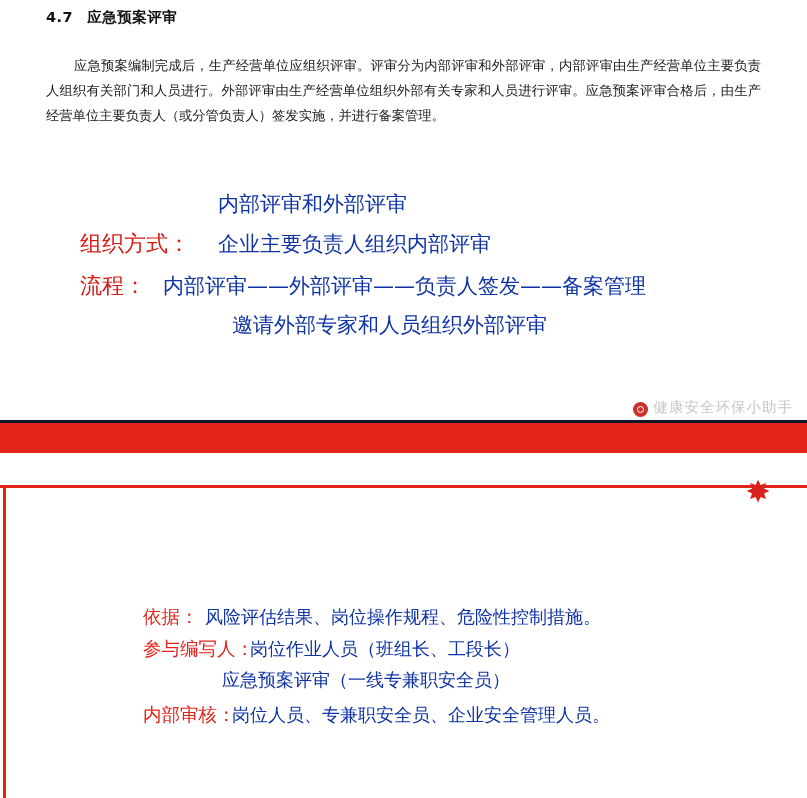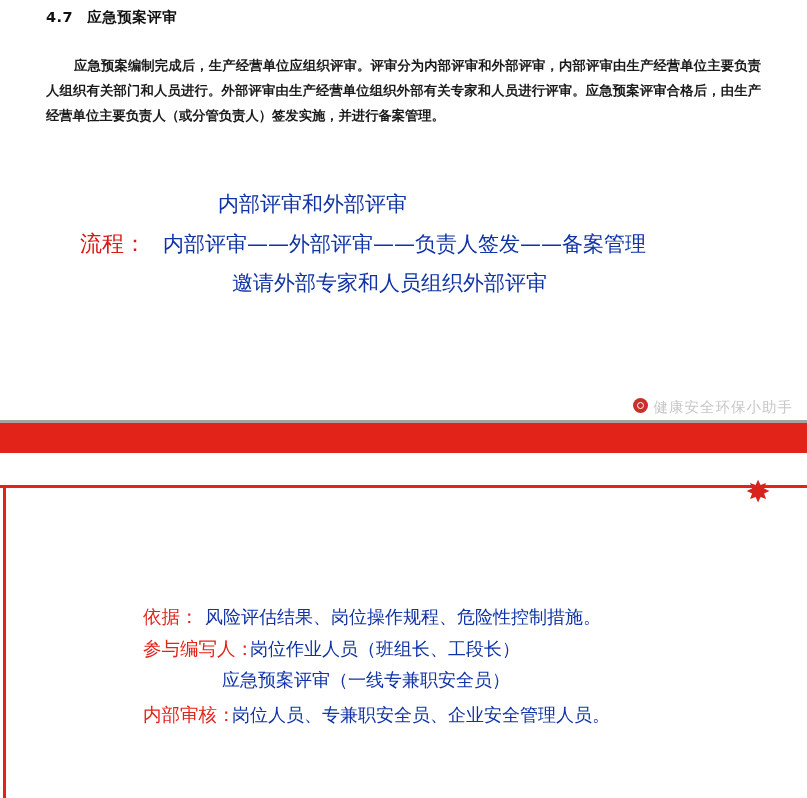--- a/index.html
+++ b/index.html
@@ -11,21 +11,21 @@
     width: 807px;
     height: 798px;
     font-family: "Liberation Sans", sans-serif;
     overflow: hidden;
     position: relative;
   }
   .page {
     width: 807px;
     height: 798px;
     position: relative;
-    background: #a3a3a3;
+    background: #0f172a;
   }
 
   
   .slide-top {
     position: absolute;
     left: 0; top: 0;
     width: 807px;
     height: 420px;
     background: #ffffff;
     overflow: hidden;
@@ -40,21 +40,21 @@
     color: #111;
     letter-spacing: 0.5px;
   }
   .sec-heading .num { margin-right: 14px; }
   .body-para {
     position: absolute;
     left: 46px;
     top: 40px;
     width: 715px;
     font-family: "DejaVu Sans", sans-serif;
-    font-weight: bold;
+    font-weight: normal;
     font-size: 13.3px;
     line-height: 25px;
     color: #1a1a1a;
     text-align: justify;
     text-indent: 28px;
   }
 
   .kv-block {
     position: absolute;
     left: 0;
@@ -86,21 +86,21 @@
   .row3 .kv-value { left: 232px; top: 0px; }
   .row4 .kv-label { left: 80px; top: 2px; }
   .row4 .kv-value { left: 163px; top: 3px; }
 
   
   .wm {
     position: absolute;
     right: 14px;
     top: 398px;
     display: flex;
-    align-items: flex-start;
+    align-items: flex-end;
     gap: 6px;
     font-family: "DejaVu Sans", sans-serif;
     font-size: 14.5px;
     color: #c7c7c7;
     letter-spacing: 1px;
   }
   .wm-badge {
     width: 15px; height: 15px;
     border-radius: 50%;
     background: #c9302c;
@@ -209,20 +209,24 @@
     <div class="sec-heading">
       <span class="num">4.7</span><span>应急预案评审</span>
     </div>
 
     <p class="body-para">应急预案编制完成后，生产经营单位应组织评审。评审分为内部评审和外部评审，内部评审由生产经营单位主要负责人组织有关部门和人员进行。外部评审由生产经营单位组织外部有关专家和人员进行评审。应急预案评审合格后，由生产经营单位主要负责人（或分管负责人）签发实施，并进行备案管理。</p>
 
     <div class="kv-block">
       <div class="kv-row row1">
         <span class="kv-value">内部评审和外部评审</span>
       </div>
+      <div class="kv-row row2">
+        <span class="kv-label">组织方式：</span>
+        <span class="kv-value">企业主要负责人组织内部评审</span>
+      </div>
       <div class="kv-row row4">
         <span class="kv-label">流程：</span>
         <span class="kv-value">内部评审——外部评审——负责人签发——备案管理</span>
       </div>
       <div class="kv-row row3">
         <span class="kv-label"></span>
         <span class="kv-value">邀请外部专家和人员组织外部评审</span>
       </div>
     </div>
 

